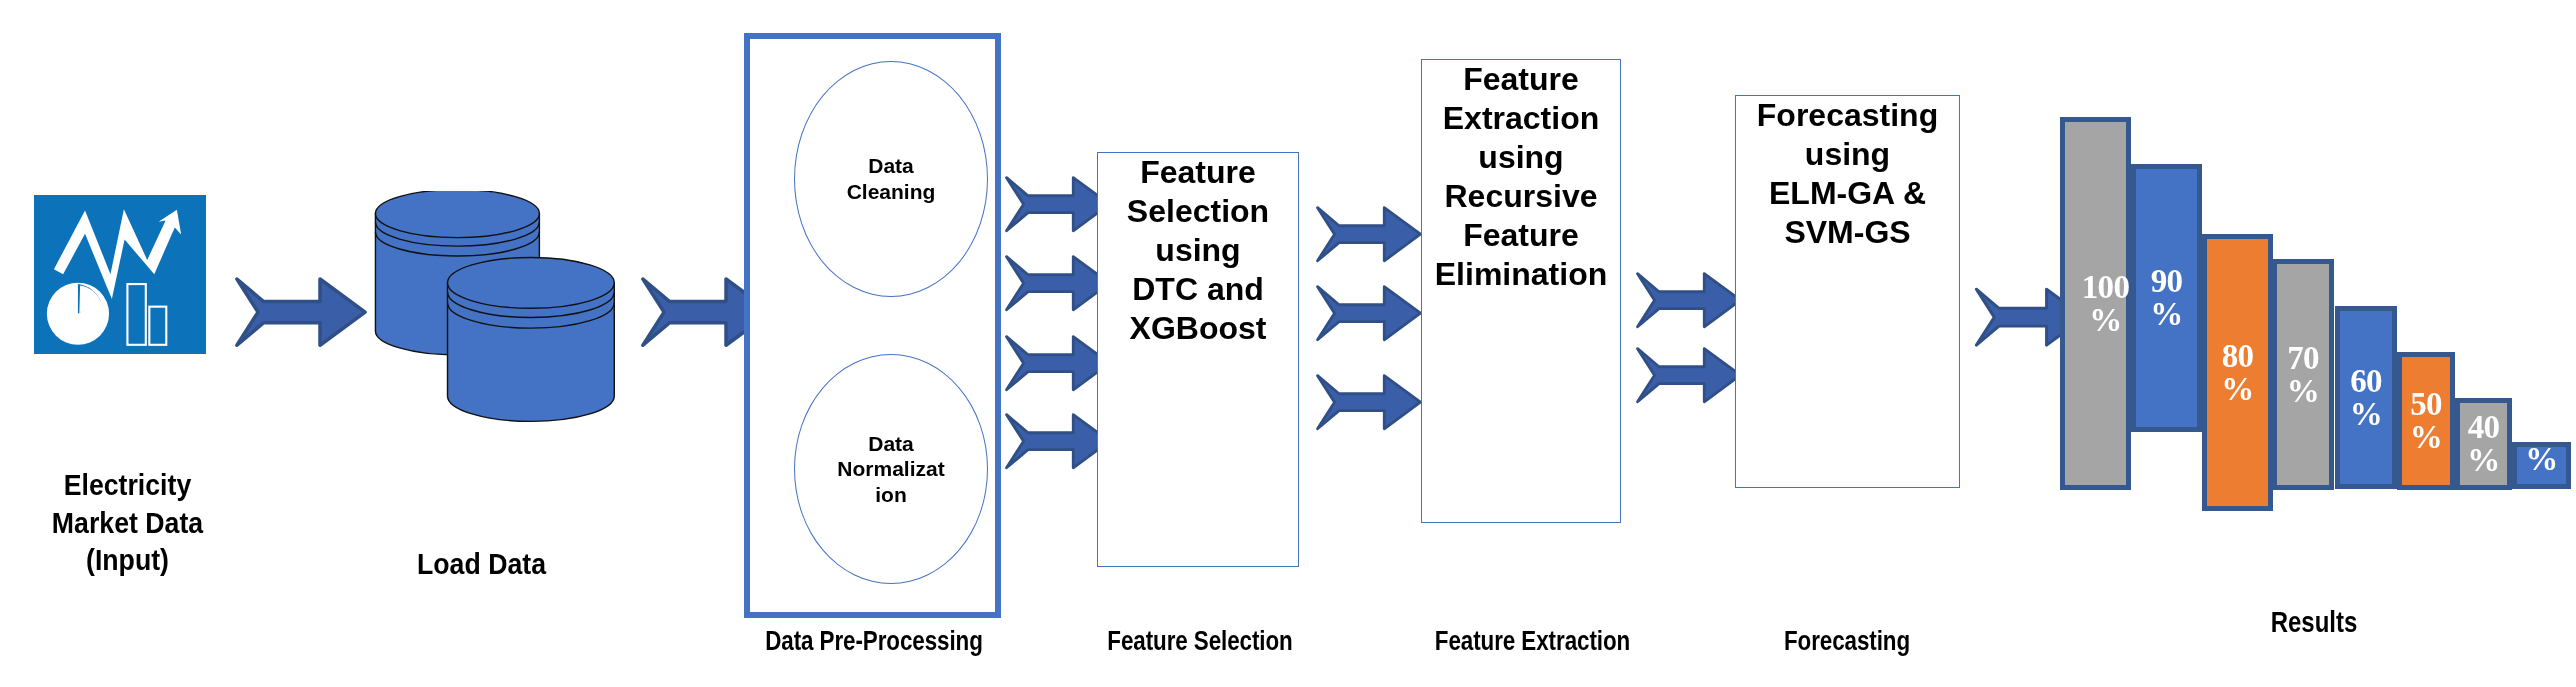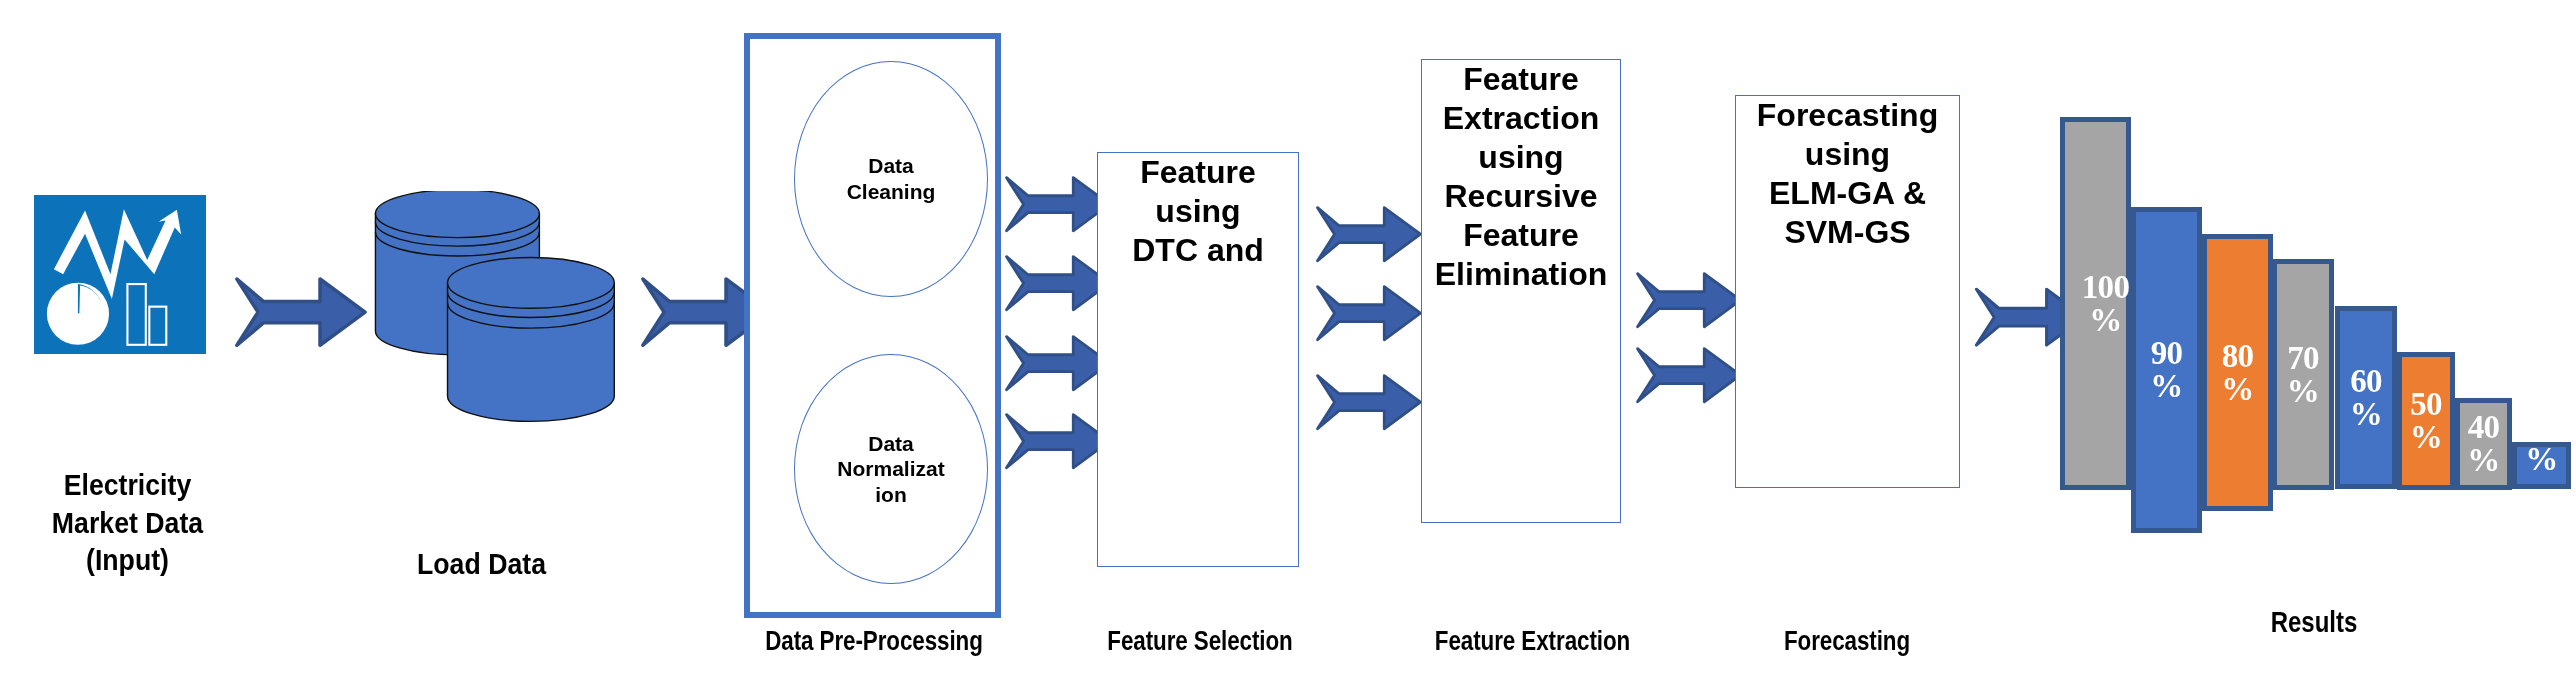--- a/index.html
+++ b/index.html
@@ -218,22 +218,24 @@
   <svg class="abs" style="left:1004px; top:331px;" width="108" height="65" viewBox="0 0 190 115">
     <path d="M 4 10 L 42 42 L 122 42 L 122 10 L 186 57 L 122 104 L 122 72 L 42 72 L 4 104 L 34 57 Z" fill="#3A5FA8" stroke="#2F4F86" stroke-width="5" stroke-linejoin="round"></path>
   </svg>
   <svg class="abs" style="left:1004px; top:409px;" width="108" height="65" viewBox="0 0 190 115">
     <path d="M 4 10 L 42 42 L 122 42 L 122 10 L 186 57 L 122 104 L 122 72 L 42 72 L 4 104 L 34 57 Z" fill="#3A5FA8" stroke="#2F4F86" stroke-width="5" stroke-linejoin="round"></path>
   </svg>
 
   <div class="proc-box thin" style="left:1097px; top:152px; width:202px; height:415px;">
     <div class="proc-text">
       <div>Feature</div>
+      <div>Selection</div>
       <div>using</div>
       <div>DTC and</div>
+      <div>XGBoost</div>
     </div>
   </div>
   <div class="stage-caption" style="left:1062px; top:626px; width:276px;">Feature Selection</div>
 
   <svg class="abs" style="left:1315px; top:202px;" width="108" height="65" viewBox="0 0 190 115">
     <path d="M 4 10 L 42 42 L 122 42 L 122 10 L 186 57 L 122 104 L 122 72 L 42 72 L 4 104 L 34 57 Z" fill="#3A5FA8" stroke="#2F4F86" stroke-width="5" stroke-linejoin="round"></path>
   </svg>
   <svg class="abs" style="left:1315px; top:281px;" width="108" height="65" viewBox="0 0 190 115">
     <path d="M 4 10 L 42 42 L 122 42 L 122 10 L 186 57 L 122 104 L 122 72 L 42 72 L 4 104 L 34 57 Z" fill="#3A5FA8" stroke="#2F4F86" stroke-width="5" stroke-linejoin="round"></path>
   </svg>
@@ -274,21 +276,21 @@
     <path d="M 4 10 L 42 42 L 122 42 L 122 10 L 186 57 L 122 104 L 122 72 L 42 72 L 4 104 L 34 57 Z" fill="#3A5FA8" stroke="#2F4F86" stroke-width="5" stroke-linejoin="round"></path>
   </svg>
 
   <div class="bar" style="left:2060px; top:117px; width:71px; height:373px; background:#A5A5A5;padding-left:20px;">
     <span class="bar-label">
       <span class="pct">100</span>
       <span class="pct">%</span>
     </span>
   </div>
 
-  <div class="bar" style="left:2131px; top:164px; width:71px; height:326px; background:#4472C4;margin-top:43px;">
+  <div class="bar" style="left:2131px; top:164px; width:71px; height:268px; background:#4472C4;">
     <span class="bar-label">
       <span class="pct">90</span>
       <span class="pct">%</span>
     </span>
   </div>
 
   <div class="bar" style="left:2202px; top:212px; width:71px; height:277px; background:#ED7D31;margin-top:22px;">
     <span class="bar-label">
       <span class="pct">80</span>
       <span class="pct">%</span>

